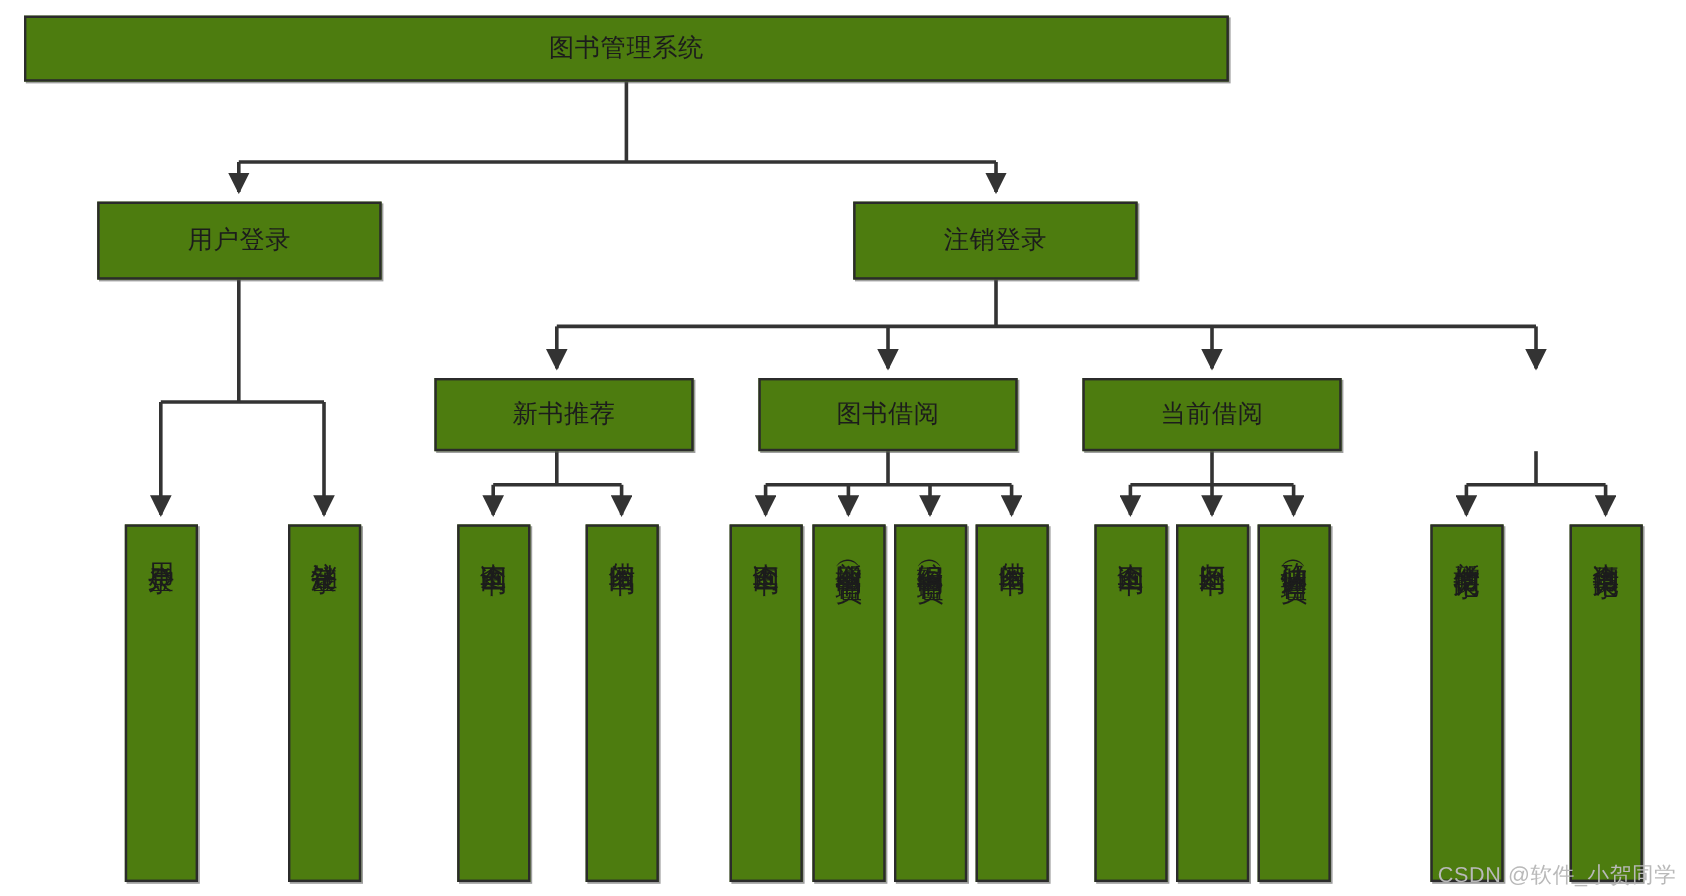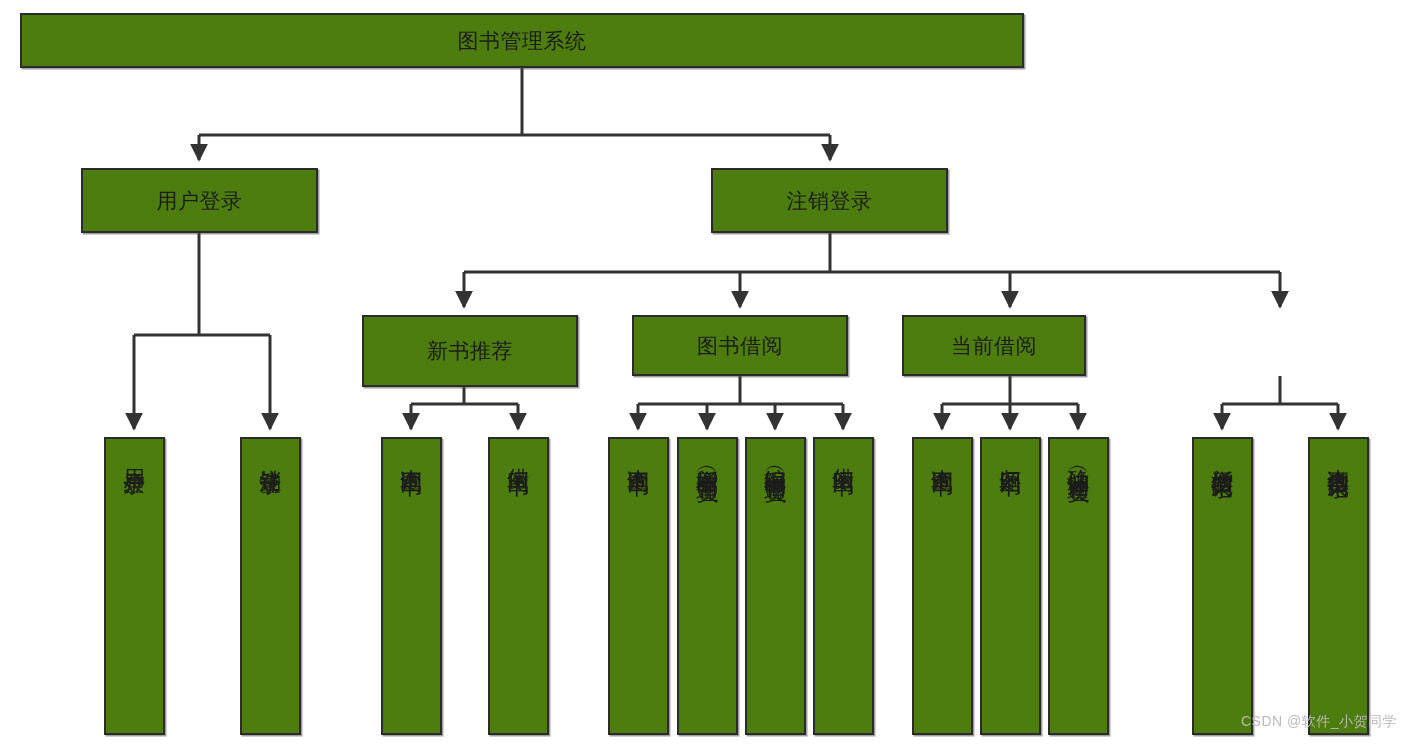--- a/index.html
+++ b/index.html
@@ -55,22 +55,22 @@
     text-orientation: upright;
     font-size: 22px;
     color: #1c1c1c;
     line-height: 1.25;
     letter-spacing: 2px;
     white-space: nowrap;
   }
   .watermark {
     position: absolute;
     right: 8px;
-    bottom: 16px;
-    font-size: 14px;
+    bottom: 6px;
+    font-size: 18px;
     color: #b9b9b9;
     letter-spacing: 0.5px;
     white-space: nowrap;
     user-select: none;
   }
 </style>
 </head>
 <body>
 
 <div id="diagram-root">
@@ -130,29 +130,29 @@
   </div>
 
   <div class="node" style="left:81px; top:168px; width:237px; height:65px;">
     <span class="label-h">用户登录</span>
   </div>
 
   <div class="node" style="left:711px; top:168px; width:237px; height:65px;">
     <span class="label-h">注销登录</span>
   </div>
 
-  <div class="node" style="left:362px; top:315px; width:216px; height:72px;">
+  <div class="node" style="left:362px; top:315px; width:216px; height:61px;">
     <span class="label-h">新书推荐</span>
   </div>
 
   <div class="node" style="left:632px; top:315px; width:216px; height:61px;">
     <span class="label-h">图书借阅</span>
   </div>
 
-  <div class="node" style="left:902px; top:315px; width:184px; height:61px;">
+  <div class="node" style="left:902px; top:315px; width:216px; height:61px;">
     <span class="label-h">当前借阅</span>
   </div>
 
 
   <div class="node vertical" style="left:104px; top:437px; width:61px; height:298px;">
     <span class="label-v">用户登录</span>
   </div>
 
   <div class="node vertical" style="left:240px; top:437px; width:61px; height:298px;">
     <span class="label-v">注销登录</span>

